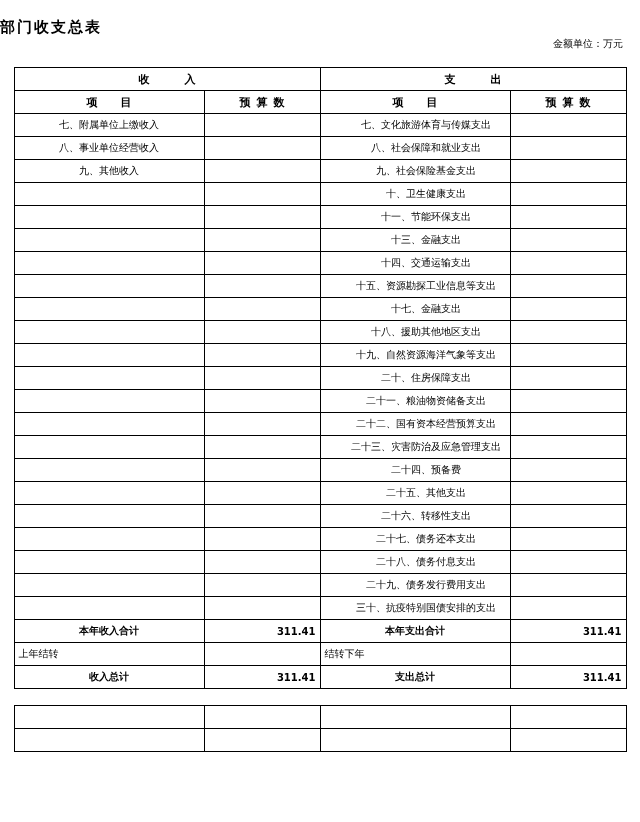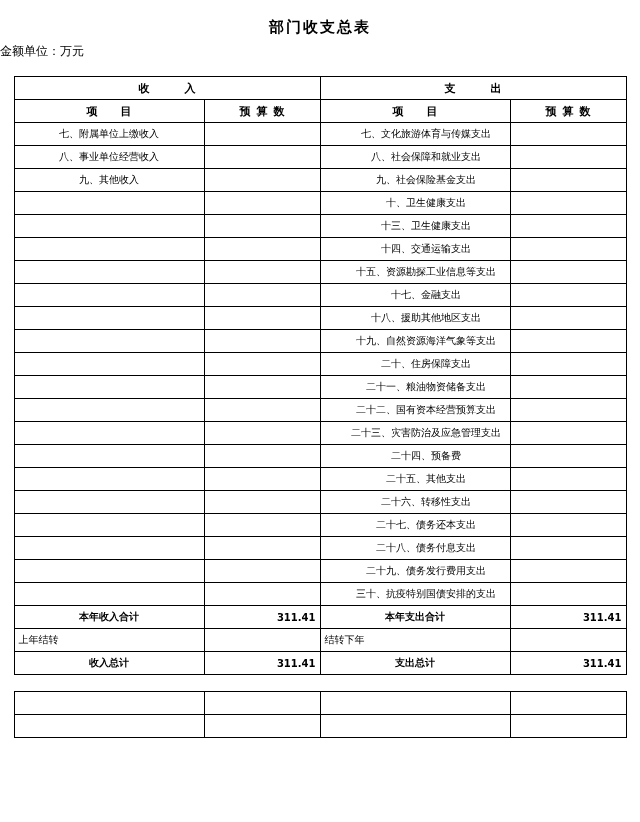--- a/index.html
+++ b/index.html
@@ -15,30 +15,29 @@
     position: relative;
     overflow: hidden;
   }
   .page {
     width: 640px;
     height: 822px;
     position: relative;
     box-sizing: border-box;
   }
   .doc-title {
-    text-align: center;
     font-size: 15px;
     font-weight: bold;
     letter-spacing: 2px;
     margin-top: 18px;
-    margin-bottom: 6px;
   }
   .unit-line {
-    font-size: 12px;
-    padding-right: 28px;
+    text-align: right;
+    font-size: 10px;
+    padding-right: 17px;
     margin-bottom: 3px;
   }
   table.budget {
     border-collapse: collapse;
     table-layout: fixed;
     margin: 16px auto;
     width: 612px;
     font-size: 10px;
   }
   table.budget td {
@@ -154,21 +153,27 @@
         </tr>
         <tr>
           <td class="item-cell"></td>
           <td class="num-cell"></td>
           <td class="item-cell indent">十、卫生健康支出</td>
           <td class="num-cell"></td>
         </tr>
         <tr>
           <td class="item-cell"></td>
           <td class="num-cell"></td>
-          <td class="item-cell indent">十三、卫生健康支出</td>
+          <td class="item-cell indent">十一、节能环保支出</td>
+          <td class="num-cell"></td>
+        </tr>
+        <tr>
+          <td class="item-cell"></td>
+          <td class="num-cell"></td>
+          <td class="item-cell indent">十三、金融支出</td>
           <td class="num-cell"></td>
         </tr>
         <tr>
           <td class="item-cell"></td>
           <td class="num-cell"></td>
           <td class="item-cell indent">十四、交通运输支出</td>
           <td class="num-cell"></td>
         </tr>
         <tr>
           <td class="item-cell"></td>

